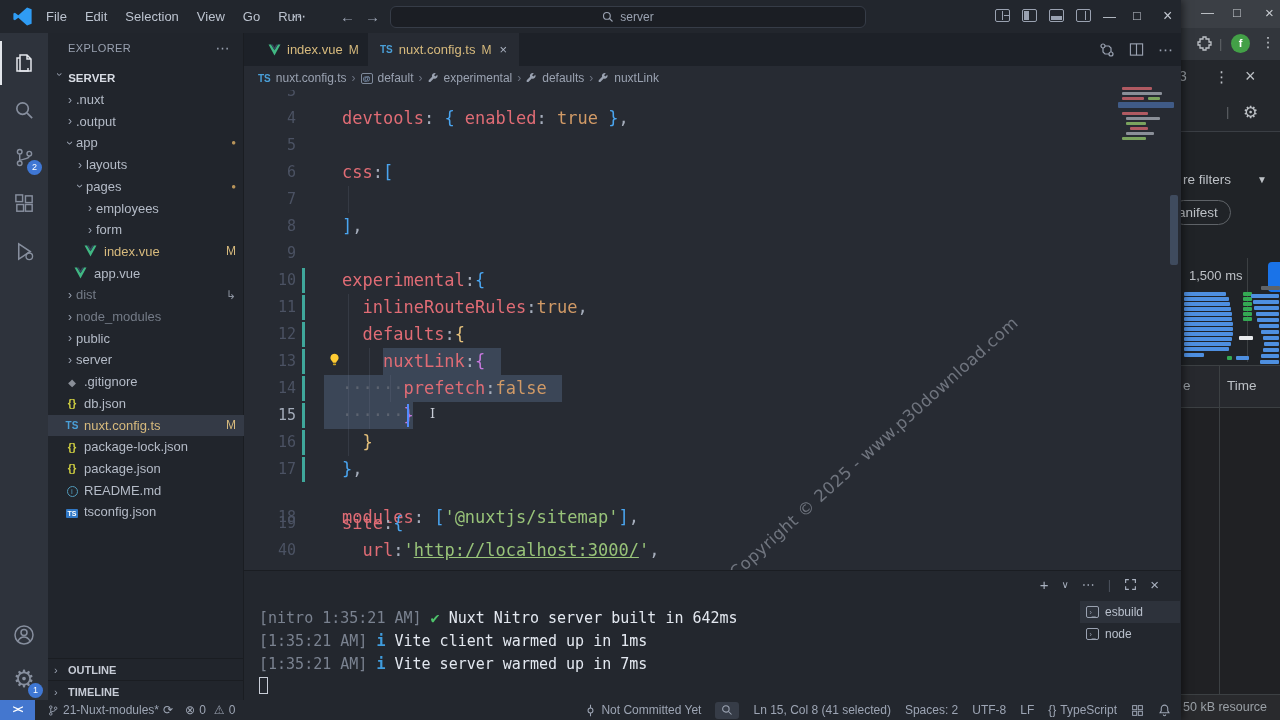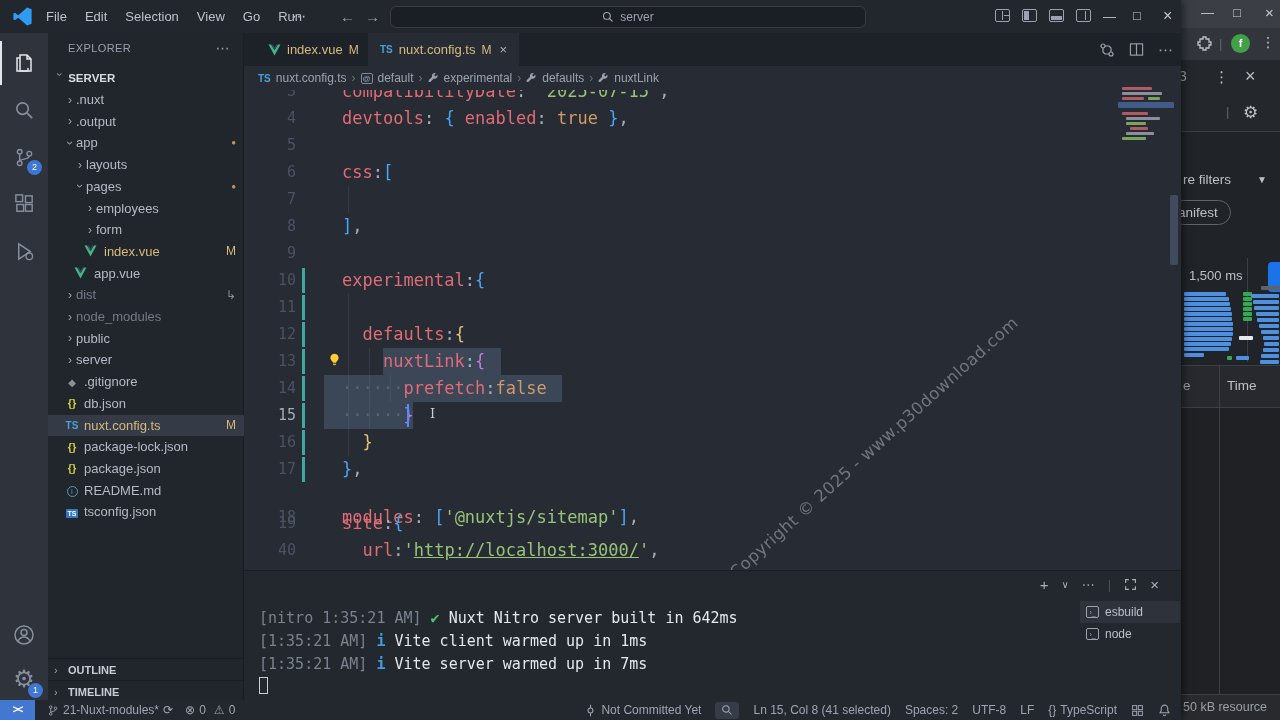--- a/index.html
+++ b/index.html
@@ -464,29 +464,29 @@
 
     <div id="code">
       <div class="selbox" style="left:139px;top:258px;width:118px;height:27px"></div>
       <div class="selbox" style="left:80px;top:285px;width:238px;height:27px"></div>
       <div class="selbox" style="left:80px;top:312px;width:89px;height:27px"></div>
       <div class="iguide" style="left:104px;top:96px;height:27px"></div>
       <div class="iguide" style="left:104px;top:204px;height:162px"></div>
       <div class="iguide" style="left:125px;top:258px;height:81px"></div>
       <div class="iguide" style="left:146px;top:285px;height:27px"></div>
       <div id="code-lines">
-          <div class="cline" style="top: -12px;"><span class="ln">3</span><span class="ct"><span class="tk-p">compatibilityDate</span><span class="tk-d">: </span><span class="tk-s">'2025-07-15'</span><span class="tk-d">,</span></span></div>
+          <div class="cline" style="top: -12px;"><span class="ln">3</span></div>
           <div class="cline" style="top: 15px;"><span class="ln">4</span><span class="ct"><span class="tk-p">devtools</span><span class="tk-d">: </span><span class="tk-b1">{ </span><span class="tk-p">enabled</span><span class="tk-d">: </span><span class="tk-k">true</span><span class="tk-b1"> }</span><span class="tk-d">,</span></span></div>
           <div class="cline" style="top: 42px;"><span class="ln">5</span><span class="ct"></span></div>
           <div class="cline" style="top: 69px;"><span class="ln">6</span><span class="ct"><span class="tk-p">css</span><span class="tk-d">:</span><span class="tk-b1">[</span></span></div>
           <div class="cline" style="top: 96px;"><span class="ln">7</span></div>
           <div class="cline" style="top: 123px;"><span class="ln">8</span><span class="ct"><span class="tk-b1">]</span><span class="tk-d">,</span></span></div>
           <div class="cline" style="top: 150px;"><span class="ln">9</span><span class="ct"></span></div>
           <div class="cline" style="top: 177px;"><span class="ln">10</span><span class="gitbar"></span><span class="ct"><span class="tk-p">experimental</span><span class="tk-d">:</span><span class="tk-b1">{</span></span></div>
-          <div class="cline" style="top: 204px;"><span class="ln">11</span><span class="gitbar"></span></div>
+          <div class="cline" style="top: 204px;"><span class="ln">11</span><span class="gitbar"></span><span class="ct"><span class="tk-d">  </span><span class="tk-p">inlineRouteRules</span><span class="tk-d">:</span><span class="tk-k">true</span><span class="tk-d">,</span></span></div>
           <div class="cline" style="top: 231px; text-decoration: underline;"><span class="ln">12</span><span class="gitbar"></span><span class="ct"><span class="tk-d">  </span><span class="tk-p">defaults</span><span class="tk-d">:</span><span class="tk-b2">{</span></span></div>
           <div class="cline" style="top: 258px; text-decoration: underline;"><span class="ln">13</span><span class="gitbar"></span><span class="ct"><span class="tk-d">    </span><span class="tk-p">nuxtLink</span><span class="tk-d">:</span><span class="tk-b3">{</span></span></div>
           <div class="cline" style="top: 285px;"><span class="ln">14</span><span class="gitbar"></span><span class="ct"><span class="tk-w">······</span><span class="tk-p">prefetch</span><span class="tk-d">:</span><span class="tk-k">false</span></span></div>
           <div class="cline" style="top: 312px;"><span class="ln cur">15</span><span class="gitbar"></span><span class="ct"><span class="tk-w">······</span><span class="tk-b3">}</span></span></div>
           <div class="cline" style="top: 339px;"><span class="ln">16</span><span class="gitbar"></span><span class="ct"><span class="tk-d">  </span><span class="tk-b2">}</span></span></div>
           <div class="cline" style="top: 366px;"><span class="ln">17</span><span class="gitbar"></span><span class="ct"><span class="tk-b1">}</span><span class="tk-d">,</span></span></div>
           <div class="cline" style="top: 414px;"><span class="ln">18</span><span class="ct"><span class="tk-p">modules</span><span class="tk-d">: </span><span class="tk-b1">[</span><span class="tk-s">'@nuxtjs/sitemap'</span><span class="tk-b1">]</span><span class="tk-d">,</span></span></div>
           <div class="cline" style="top: 420px;"><span class="ln">19</span><span class="ct"><span class="tk-p">site</span><span class="tk-d">:</span><span class="tk-b1">{</span></span></div>
           <div class="cline" style="top: 447px;"><span class="ln">40</span><span class="ct"><span class="tk-d">  </span><span class="tk-p">url</span><span class="tk-d">:</span><span class="tk-s">'</span><span class="tk-u">http://localhost:3000/</span><span class="tk-s">'</span><span class="tk-d">,</span></span></div>
         </div>

